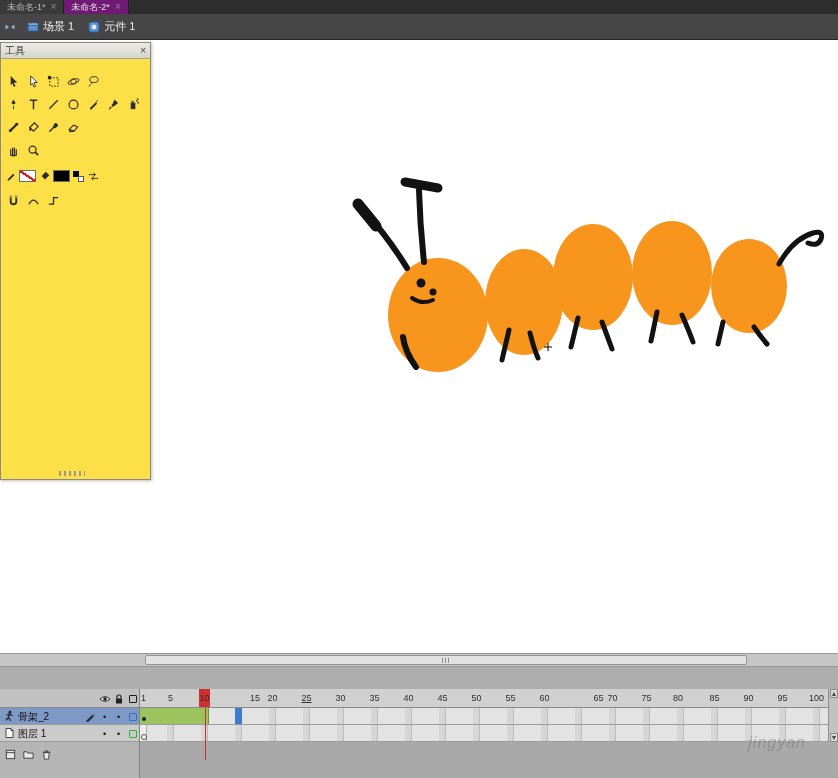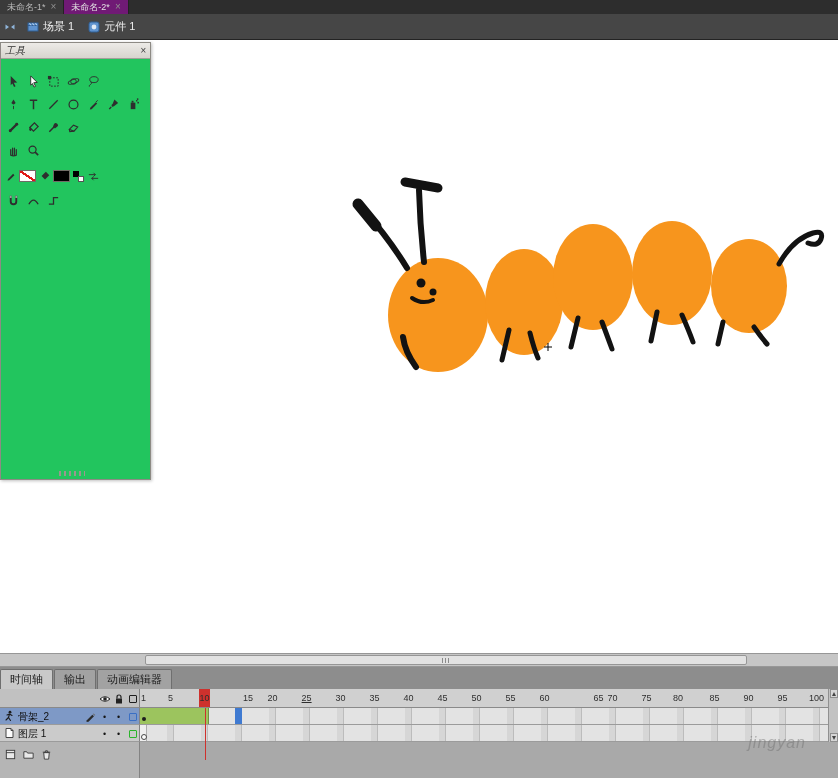--- a/index.html
+++ b/index.html
@@ -22,22 +22,22 @@
     border-bottom:1px solid #232323;display:flex;align-items:center;gap:8px;padding:0 4px;
     box-sizing:border-box;color:#ececec;font-size:11px;}
   .eb-item{display:flex;align-items:center;gap:4px;padding:2px 3px;}
   .eb-ic{display:flex;}
 
   
   .workspace{position:absolute;top:40px;left:0;width:838px;height:613px;background:#ffffff;}
   .drawing{position:absolute;left:0;top:0;}
 
   
-  .tools-panel{position:absolute;left:0;top:2px;width:151px;height:438px;background:#22c55e;
-    border:1px solid #8d8a84;box-sizing:border-box;box-shadow:1px 1px 3px rgba(0,0,0,.25);font-style:italic;}
+  .tools-panel{position:absolute;left:0;top:2px;width:151px;height:438px;background:#fde047;
+    border:1px solid #8d8a84;box-sizing:border-box;box-shadow:1px 1px 3px rgba(0,0,0,.25);}
   .tools-title{height:15px;background:linear-gradient(#edebe7,#d7d4ce);border-bottom:1px solid #a3a09a;
     display:flex;align-items:center;font-size:10px;color:#2e2e2e;padding:0 4px;}
   .tools-title .ttl{flex:1;}
   .tools-title .tclose{color:#444;font-size:10px;}
   .tools-body{padding:13px 3px 0 3px;}
   .tool-row{display:flex;align-items:center;gap:2px;margin-bottom:5px;min-height:18px;}
   .tool{width:18px;height:17px;display:flex;align-items:center;justify-content:center;}
   .tool svg{width:13px;height:13px;}
   .swatch{width:15px;height:10px;border:1px solid #6f6c66;background:#fff;display:inline-block;}
   .swatch.none{background:linear-gradient(to top right,#fff 44%,#e01818 44%,#e01818 56%,#fff 56%);}
@@ -366,25 +366,20 @@
     </div>
   </div>
 
   <div class="h-scroll">
     <div class="h-thumb">
         <div class="h-grip"></div>
       </div>
   </div>
 
   <div class="timeline">
-    <div class="tl-tabs">
-      <span class="tl-tab active">时间轴</span>
-      <span class="tl-tab">输出</span>
-      <span class="tl-tab">动画编辑器</span>
-    </div>
 
     <div class="tl-ruler">
       <div class="ruler-left">
         <span class="hdr hdr-eye">
           <svg viewBox="0 0 12 12">
               <path d="M1 6 Q6 1.5 11 6 Q6 10.5 1 6 Z" fill="#fff" stroke="#222"></path>
               <circle cx="6" cy="6" r="1.8" fill="#222"></circle>
             </svg>
         </span>
         <span class="hdr hdr-lock">
@@ -395,21 +390,21 @@
         </span>
         <span class="hdr hdr-sq">
             <span class="osq-h"></span>
           </span>
       </div>
       <div class="ruler-frames" id="ruler-frames">
         <div class="ph-marker" id="ph-marker" style="left: 59.2px; background: rgb(206, 49, 45);"></div>
       <span class="rnum" style="left: 3.4px;">1</span>
           <span class="rnum" style="left: 30.6px;">5</span>
           <span class="rnum" style="left: 64.6px;">10</span>
-          <span class="rnum" style="left: 108px;">15</span>
+          <span class="rnum" style="left: 115px;">15</span>
           <span class="rnum" style="left: 132.6px;">20</span>
           <span class="rnum" style="left: 166.6px; text-decoration: underline;">25</span>
           <span class="rnum" style="left: 200.6px;">30</span>
           <span class="rnum" style="left: 234.6px;">35</span>
           <span class="rnum" style="left: 268.6px;">40</span>
           <span class="rnum" style="left: 302.6px; text-align: right;">45</span>
           <span class="rnum" style="left: 336.6px;">50</span>
           <span class="rnum" style="left: 370.6px;">55</span>
           <span class="rnum" style="left: 404.6px;">60</span>
           <span class="rnum" style="left: 438.6px; margin-left: 20px;">65</span>

